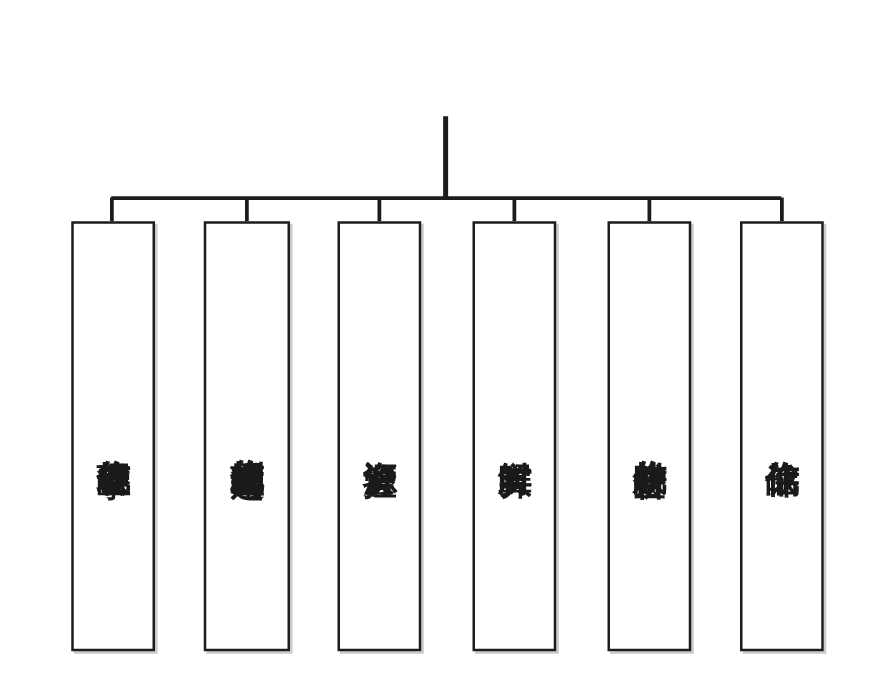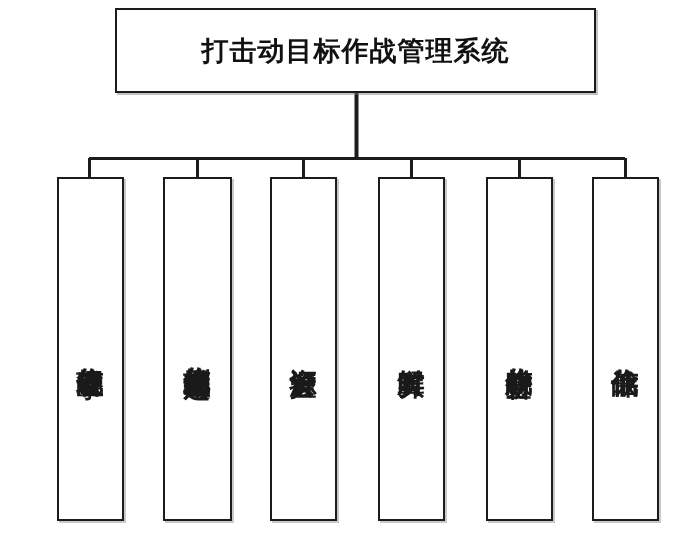--- a/index.html
+++ b/index.html
@@ -94,23 +94,20 @@
     <line x1="89" y1="158.5" x2="625" y2="158.5" stroke="#1c1c1c" stroke-width="3"></line>
 
     <line x1="89.5" y1="158" x2="89.5" y2="178" stroke="#1c1c1c" stroke-width="3"></line>
     <line x1="197.5" y1="158" x2="197.5" y2="178" stroke="#1c1c1c" stroke-width="3"></line>
     <line x1="303.5" y1="158" x2="303.5" y2="178" stroke="#1c1c1c" stroke-width="3"></line>
     <line x1="411.5" y1="158" x2="411.5" y2="178" stroke="#1c1c1c" stroke-width="3"></line>
     <line x1="519.5" y1="158" x2="519.5" y2="178" stroke="#1c1c1c" stroke-width="3"></line>
     <line x1="625.5" y1="158" x2="625.5" y2="178" stroke="#1c1c1c" stroke-width="3"></line>
   </svg>
 
-  <div class="root-box">
-    <span class="root-title">打击动目标作战管理系统</span>
-  </div>
 
   <div class="child-box cbox-0">
     <span class="child-label">作战管理引擎</span>
   </div>
 
   <div class="child-box cbox-1">
     <span class="child-label">作战规则管理与运用</span>
   </div>
 
   <div class="child-box cbox-2">

